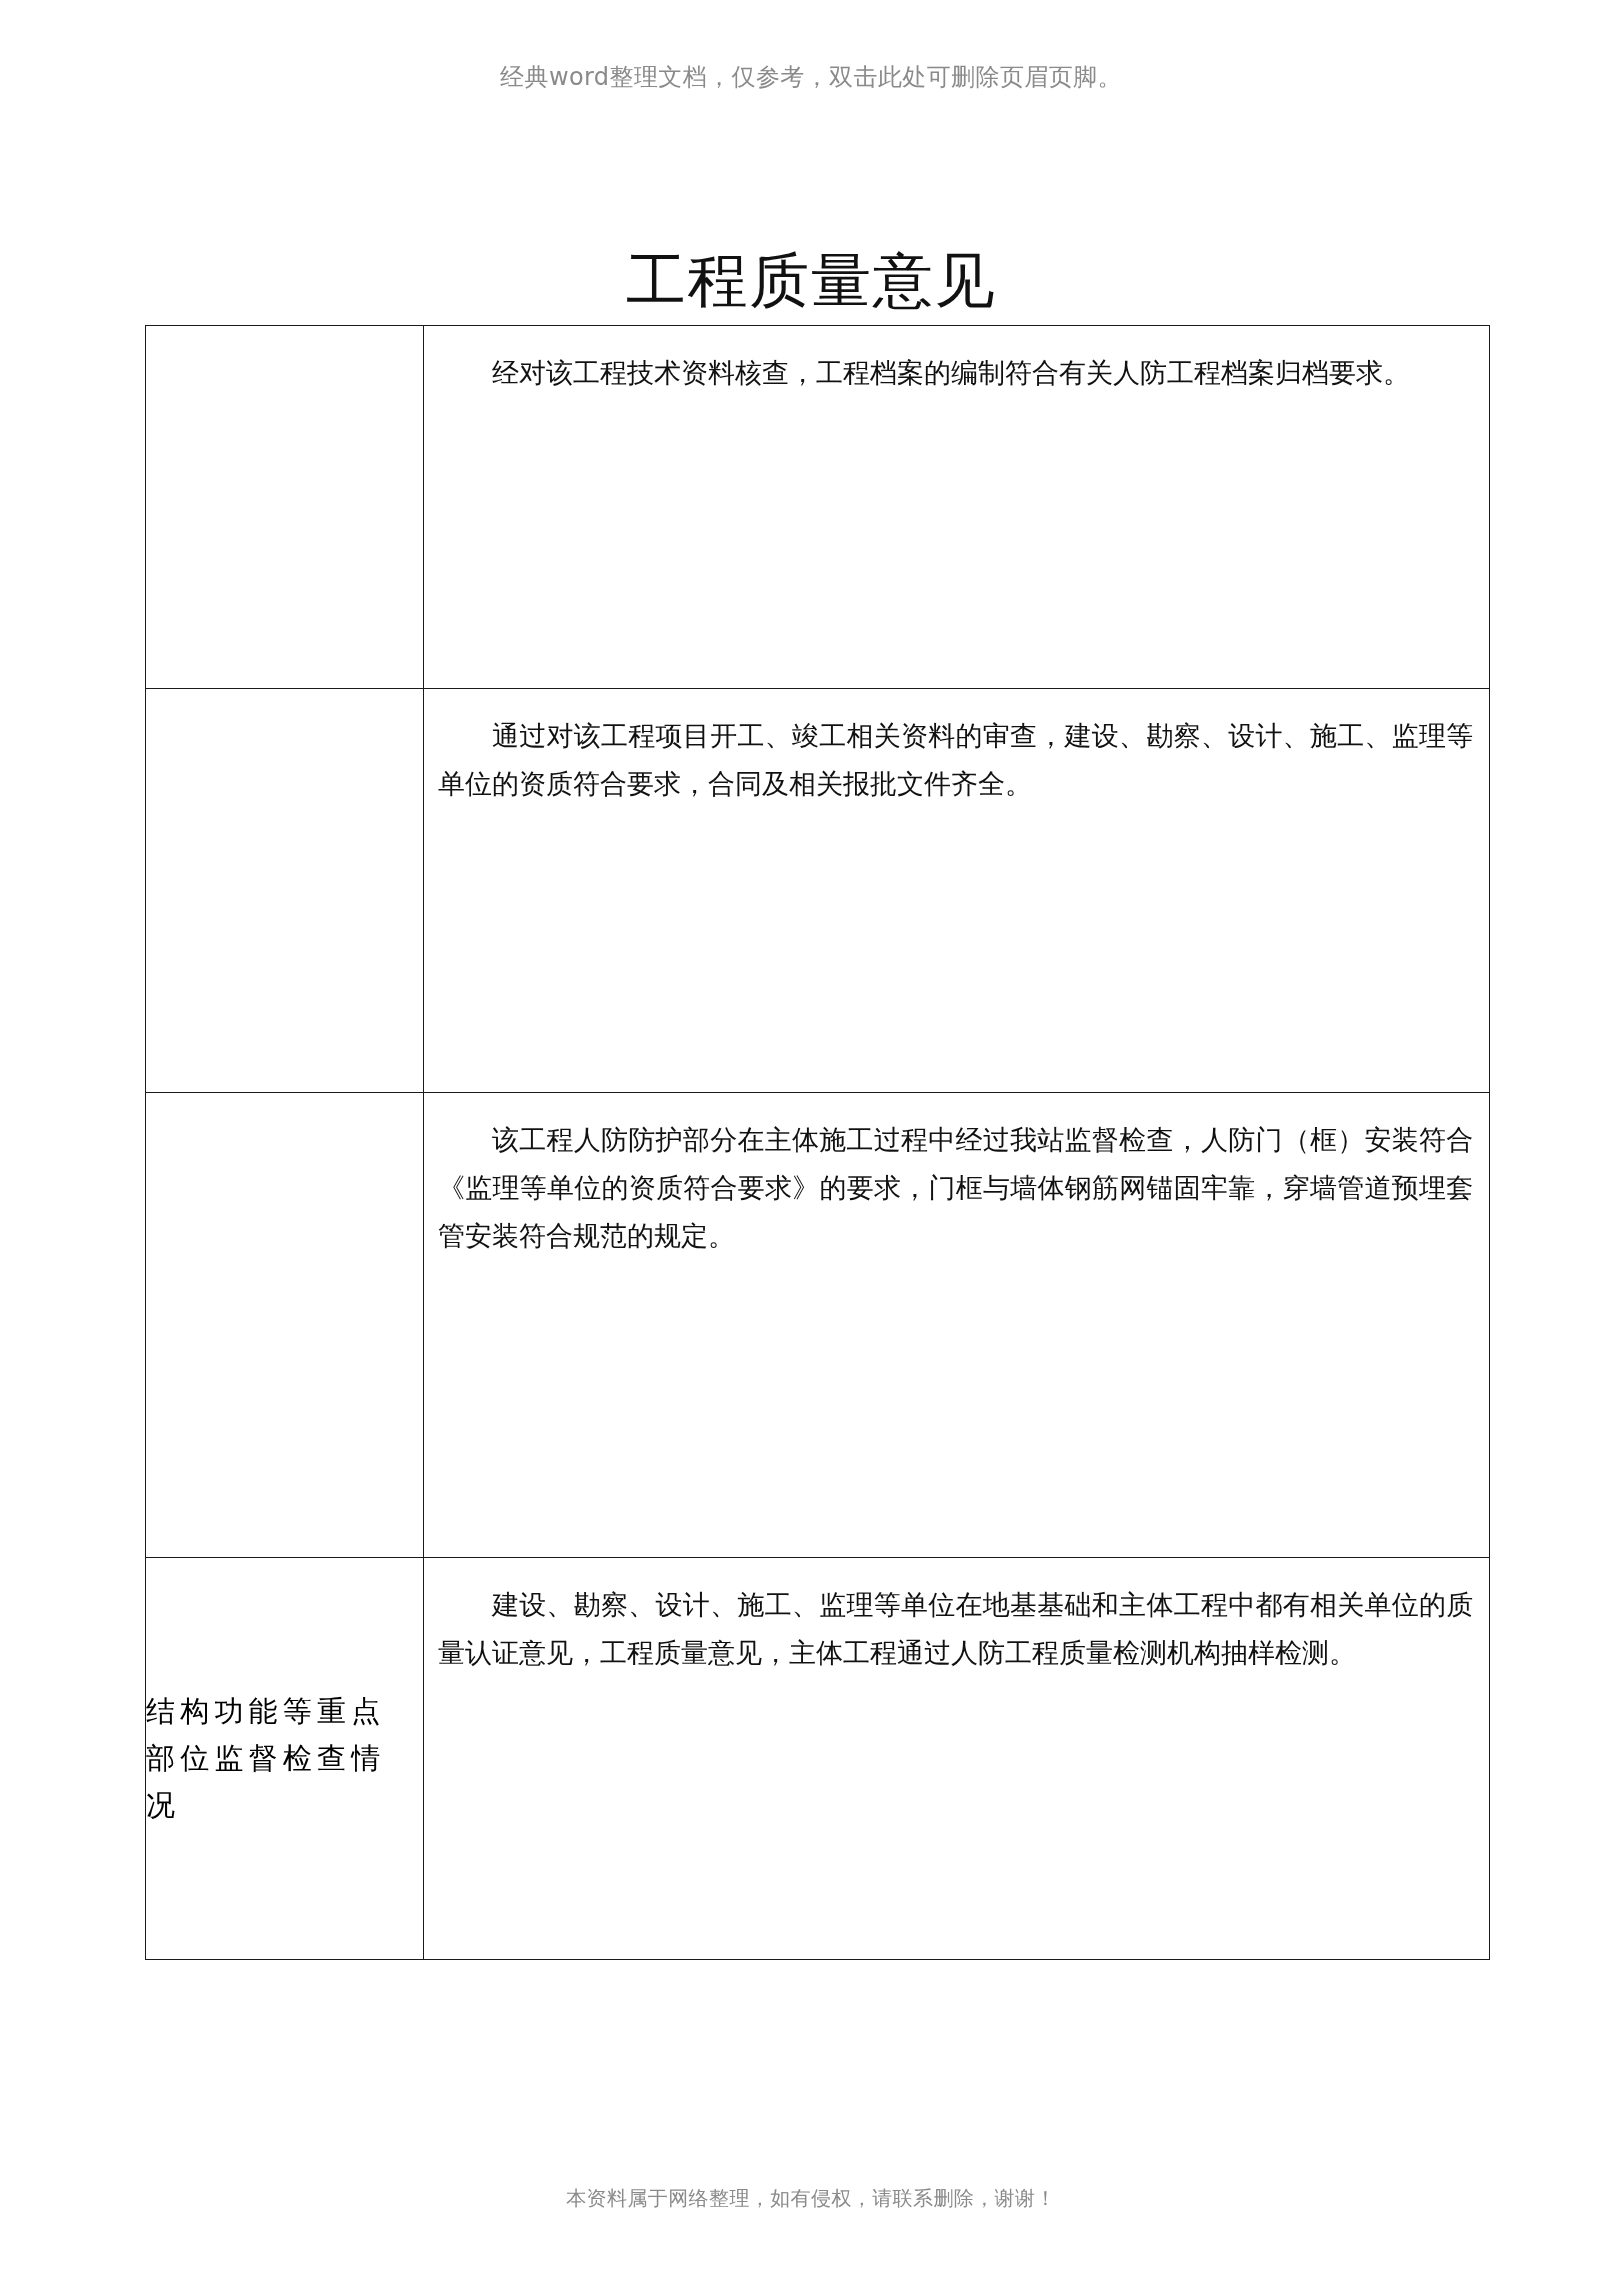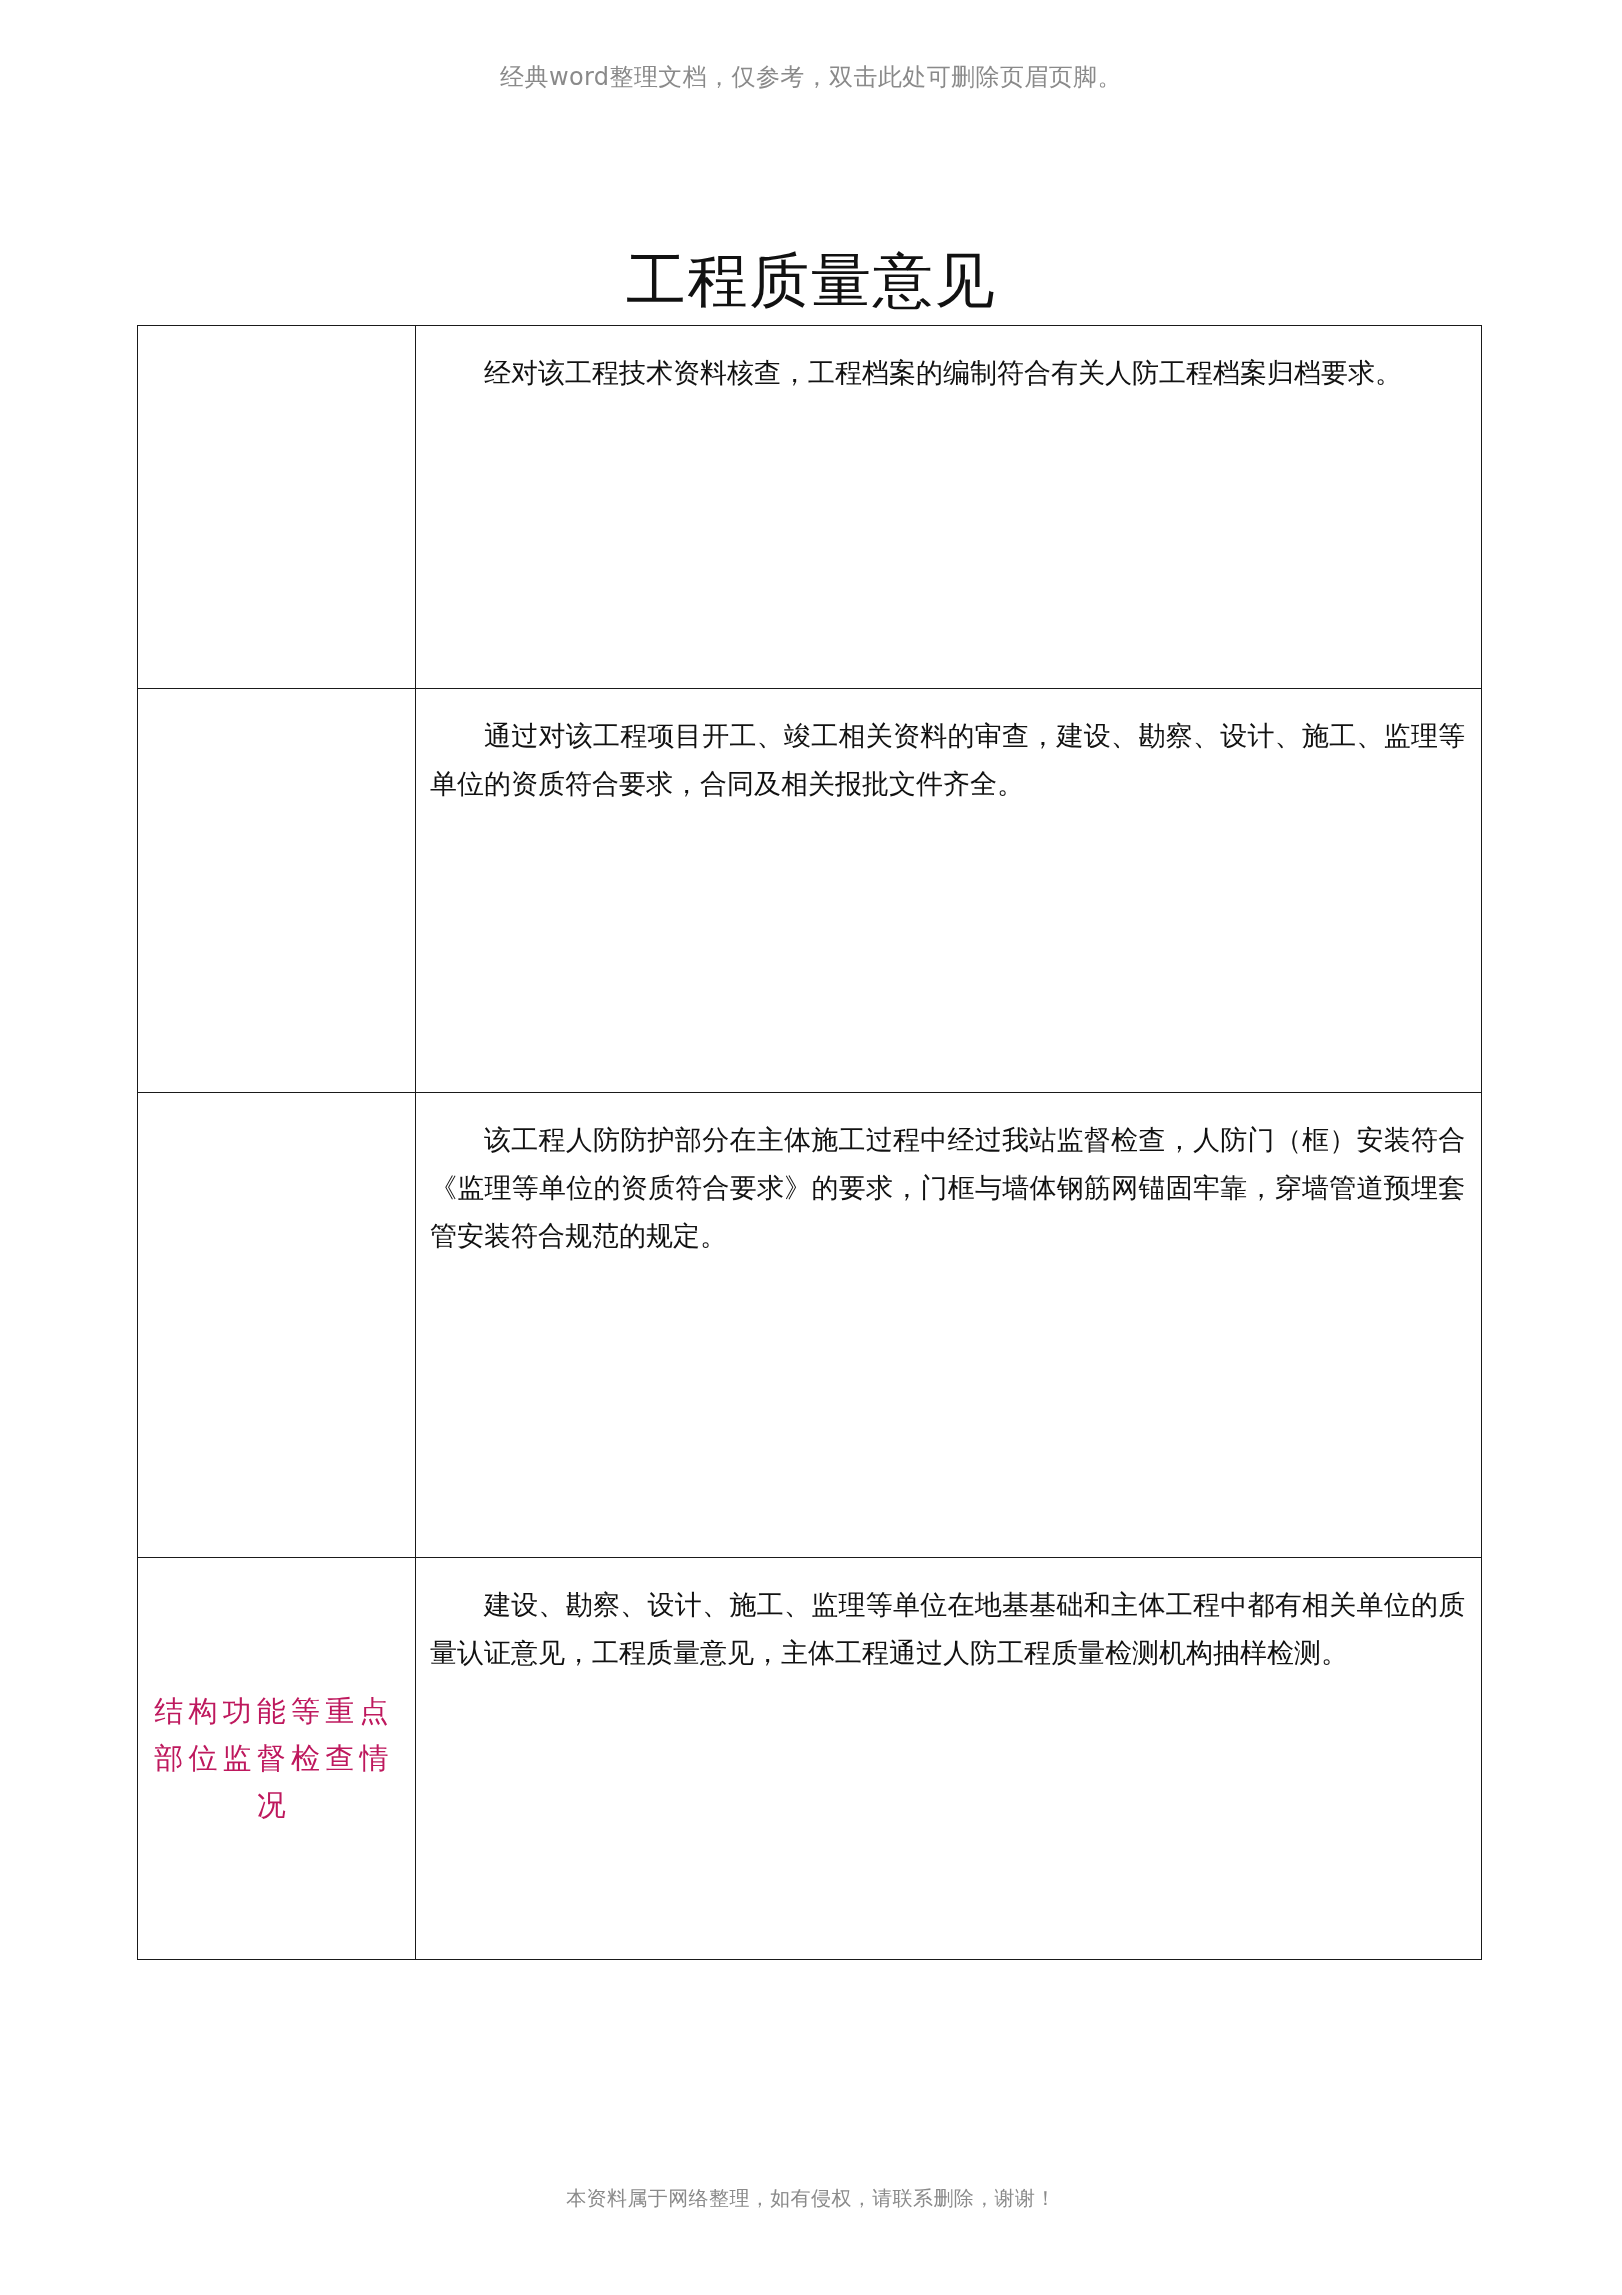--- a/index.html
+++ b/index.html
@@ -59,21 +59,21 @@
     line-height: 1.25;
     font-weight: 400;
     letter-spacing: 1.7px;
     color: #111111;
     font-family: Liberation Sans, sans-serif;
   }
 
   
   .opinion-table {
     position: absolute;
-    left: 137px;
+    left: 145px;
     top: 325px;
     width: 1342px;
     height: 1634px;
     border-collapse: collapse;
     table-layout: fixed;
   }
   .opinion-table td {
     border: 1.7px solid #1a1a1a;
     vertical-align: top;
     padding: 0;
@@ -85,25 +85,25 @@
   .col-body {
     width: 1065px;
   }
 
   .row-1 { height: 363px; }
   .row-2 { height: 404px; }
   .row-3 { height: 465px; }
   .row-4 { height: 402px; }
 
   .label-text {
-    text-align: center;
+    text-align: left;
     font-size: 29px;
     line-height: 1.62;
     letter-spacing: 5.2px;
-    color: #be185d;
+    color: #000000;
     padding-right: 5.2px;
   }
 
   .body-text {
     font-size: 27px;
     line-height: 1.78;
     text-align: justify;
     text-align-last: left;
     text-justify: inter-ideograph;
     text-indent: 2em;

